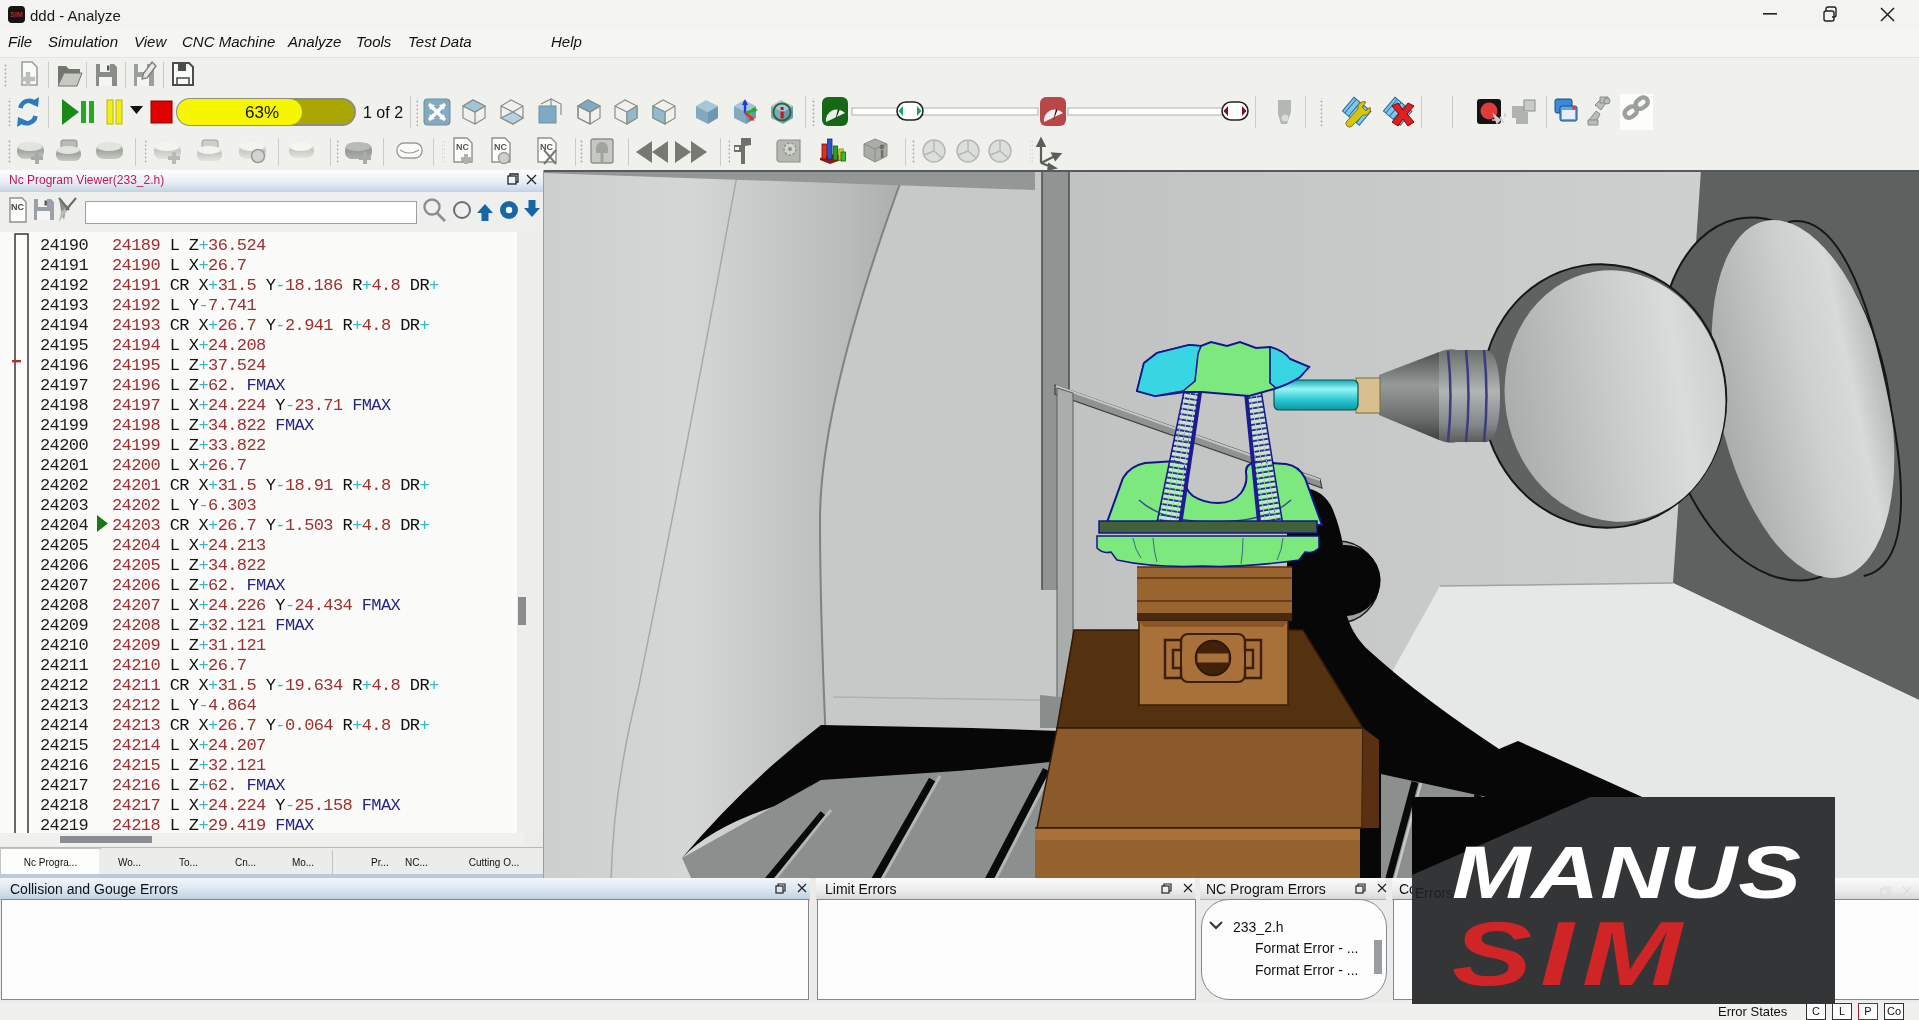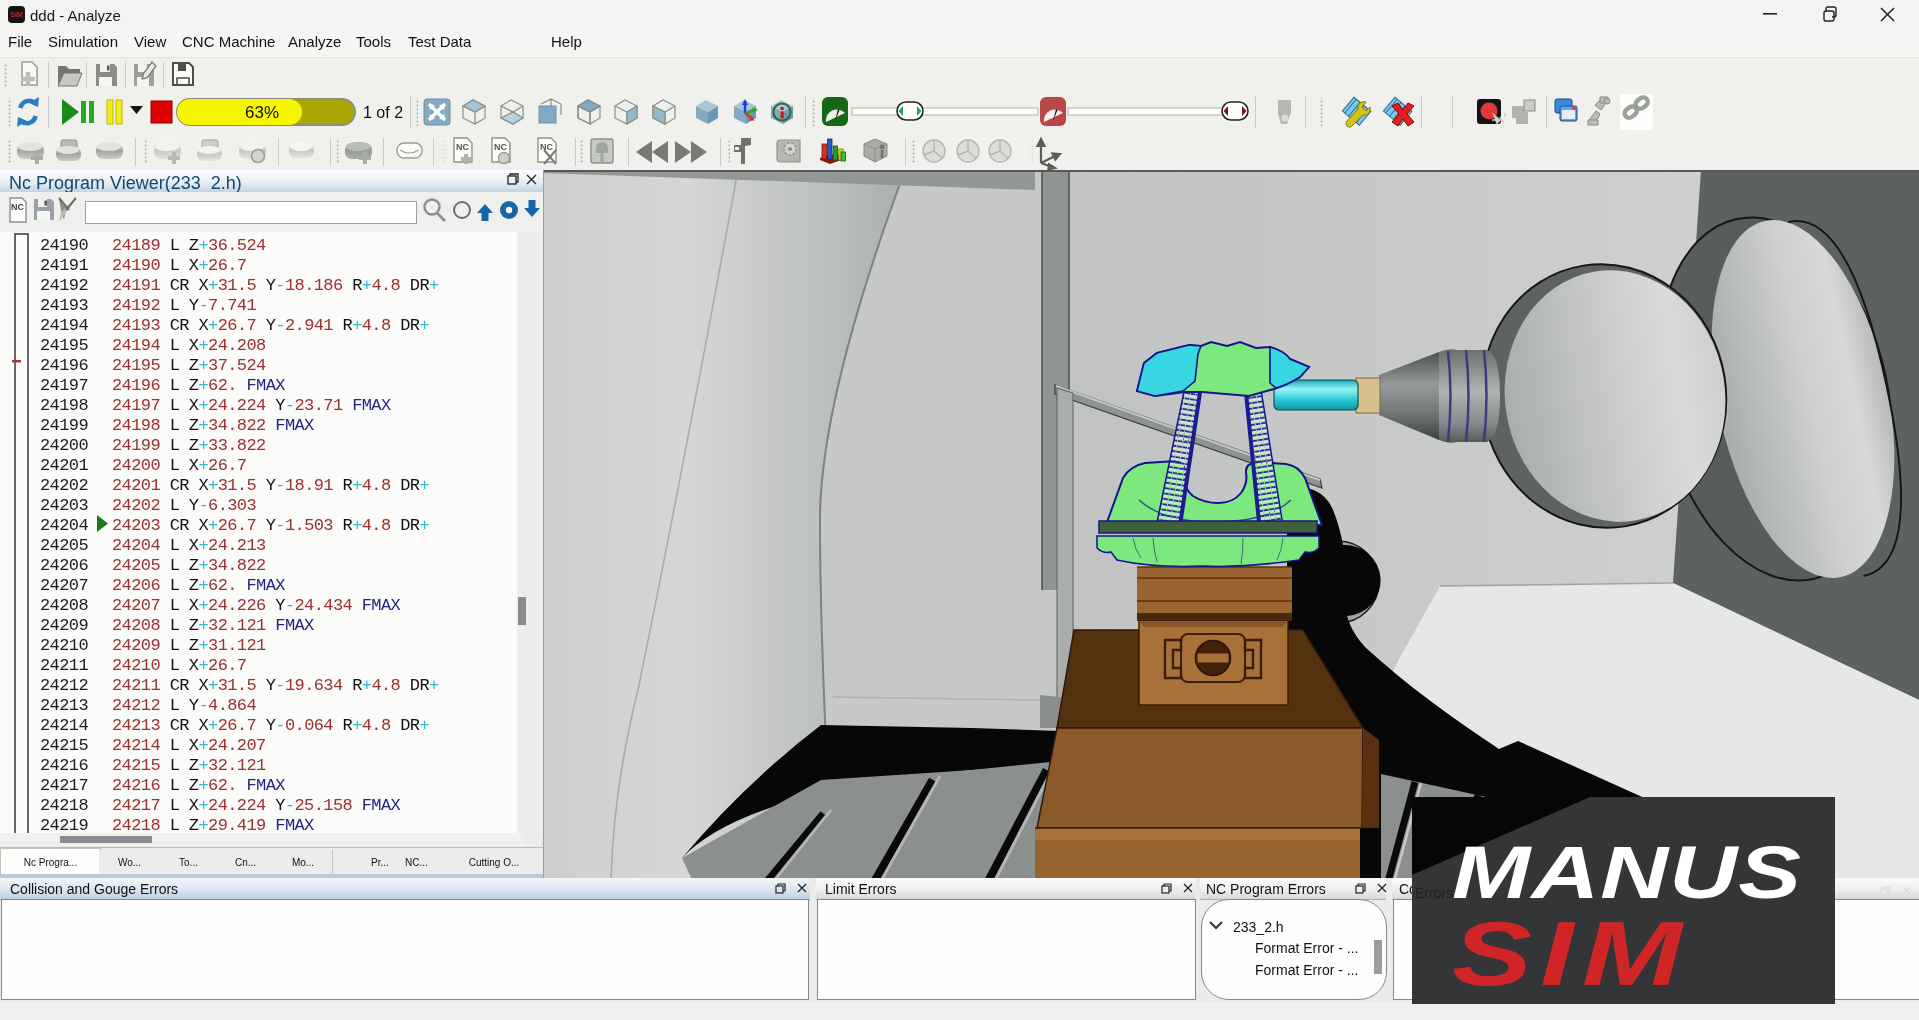--- a/index.html
+++ b/index.html
@@ -4,30 +4,30 @@
 <style>
 html,body{margin:0;padding:0;}
 body{font-family:"Liberation Sans",sans-serif;width:1919px;height:1020px;overflow:hidden;background:#f0f0ee;}
 #app{position:relative;width:1919px;height:1020px;}
 .abs{position:absolute;}
 
 #titlebar{left:0;top:0;width:1919px;height:29px;background:#f3f3f1;}
 #titleicon{left:8px;top:6px;width:17px;height:17px;border-radius:4px;background:#151515;color:#cc2222;font-size:7px;font-weight:bold;text-align:center;line-height:17px;}
 #titletext{left:30px;top:7px;font-size:15px;color:#1a1a1a;}
 
-#menubar{left:0;top:29px;width:1919px;height:28px;background:#f5f5f3;border-bottom:1px solid #e4e4e2;}
+#menubar{left:0;top:29px;width:1919px;height:28px;background:#f5f5f3;border-bottom:1px solid #e4e4e2;font-style:italic;}
 .menuitem{position:absolute;top:4px;font-size:15px;color:#111;}
 
 #tb1{left:0;top:58px;width:1919px;height:33px;background:#f0f1ed;}
 #tb2{left:0;top:91px;width:1919px;height:43px;background:#f0f1ed;}
 #tb3{left:0;top:134px;width:1919px;height:36px;background:#f0f1ed;}
 
 #ncpanel{left:0;top:170px;width:543px;height:708px;background:#ececea;}
 #nctitle{left:0;top:0;width:543px;height:22px;background:linear-gradient(#fdfdfe 0%,#e9eef5 55%,#c3d2e4 100%);border-bottom:1px solid #b8c2cc;}
-#nctitletext{left:9px;top:3px;font-size:18px;color:#0c4a6e;text-align:right;}
+#nctitletext{left:9px;top:3px;font-size:12px;color:#be185d;text-align:right;}
 #nctools{left:0;top:22px;width:543px;height:40px;background:#efefed;}
 #ncsearch{left:85px;top:31px;width:330px;height:21px;background:#fff;border:1px solid #9aa0a6;}
 #nccode{left:0px;top:62px;width:517px;height:601px;background:#fbfbfa;font-family:"Liberation Mono",monospace;font-size:17px;letter-spacing:-0.6px;line-height:20px;white-space:pre;overflow:hidden;padding-top:4px;box-sizing:border-box;}
 .crow{height:20px;}
 .crow i{font-style:normal;}
 .gut{display:inline-block;width:55px;margin-left:33px;text-align:right;color:#1c1c1c;}
 .cc{margin-left:24px;}
 .ln{color:#9c2f2f;}
 .op{color:#111;}
 .pm{color:#2fb9cd;}
@@ -690,20 +690,27 @@
         <text x="53" y="75" font-size="14" fill="#111" font-family="Liberation Sans">Format Error - ...</text>
         <rect x="172" y="40" width="8" height="34" fill="#9a9da0"></rect>
       </svg>
     </div>
 
     <div class="abs paneltitle greygrad" style="left:1392px;top:0;width:527px;">
       <div class="abs" style="left:7px;top:3px;">Configuration Errors</div>
     </div>
     <div class="abs panelwhite" style="left:1393px;top:21px;width:525px;height:99px;"></div>
   </div>
+  <div class="abs" id="statusbar">
+    <div class="abs" style="left:1718px;top:2px;font-size:13px;color:#111;">Error States</div>
+    <div class="errbox" style="left:1806px;">C</div>
+    <div class="errbox" style="left:1832px;">L</div>
+    <div class="errbox" style="left:1858px;border-color:#a02030;">P</div>
+    <div class="errbox" style="left:1884px;">Co</div>
+  </div>
   <div class="abs" id="logo">
     <svg width="423" height="207" viewBox="0 0 423 207">
       <path d="M0,0 L178,0 L0,78 Z" fill="#060606"></path>
       <text x="40" y="130" font-size="94" font-weight="bold" font-style="italic" letter-spacing="-4" fill="#ffffff" font-family="Liberation Sans" transform="scale(1,0.78)" textLength="345">MANUS</text>
       <text x="40" y="247" font-size="120" font-weight="bold" font-style="italic" letter-spacing="-5" fill="#cf2526" font-family="Liberation Sans" transform="scale(1,0.76)" textLength="225">SIM</text>
       <text x="3" y="101" font-size="14" fill="#1e1f20" font-family="Liberation Sans">Errors</text>
     </svg>
   </div>
   <svg class="abs" style="left:1880px;top:886px;" width="32" height="12" viewBox="0 0 32 12">
       <g stroke="#ddd" fill="none" stroke-width="1.2">

